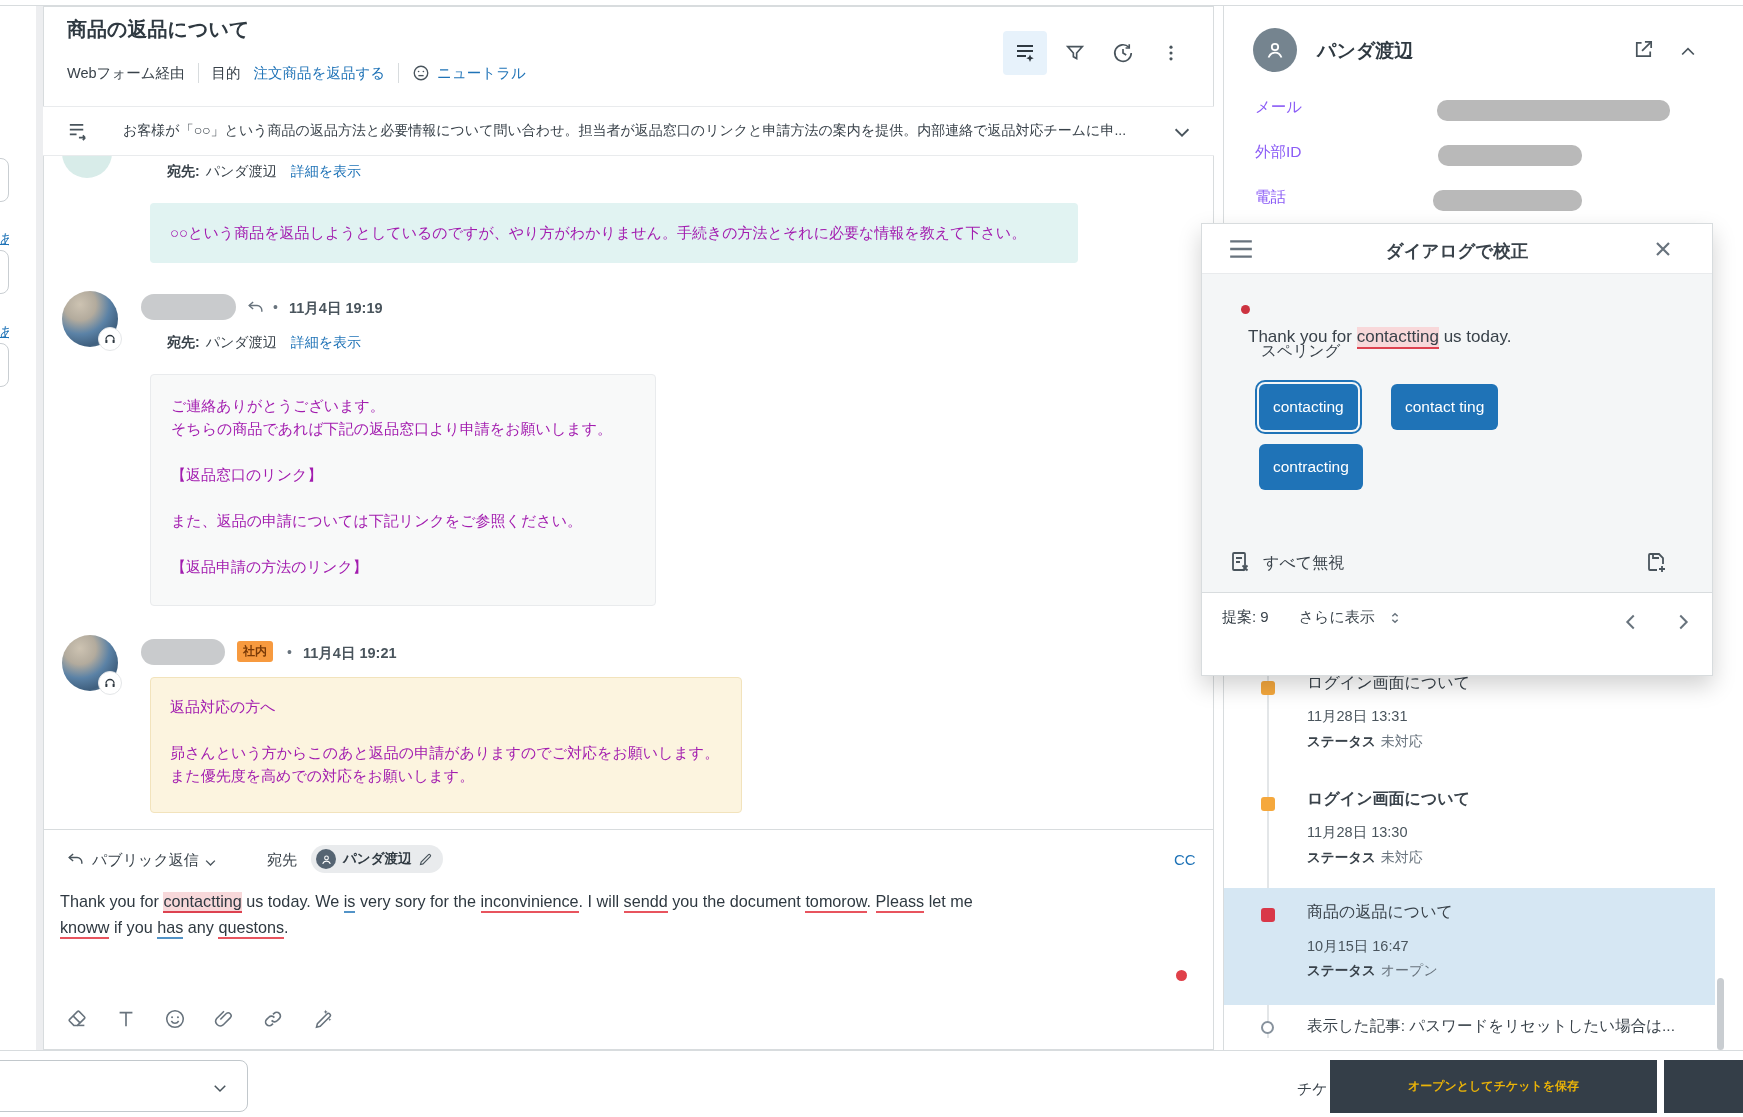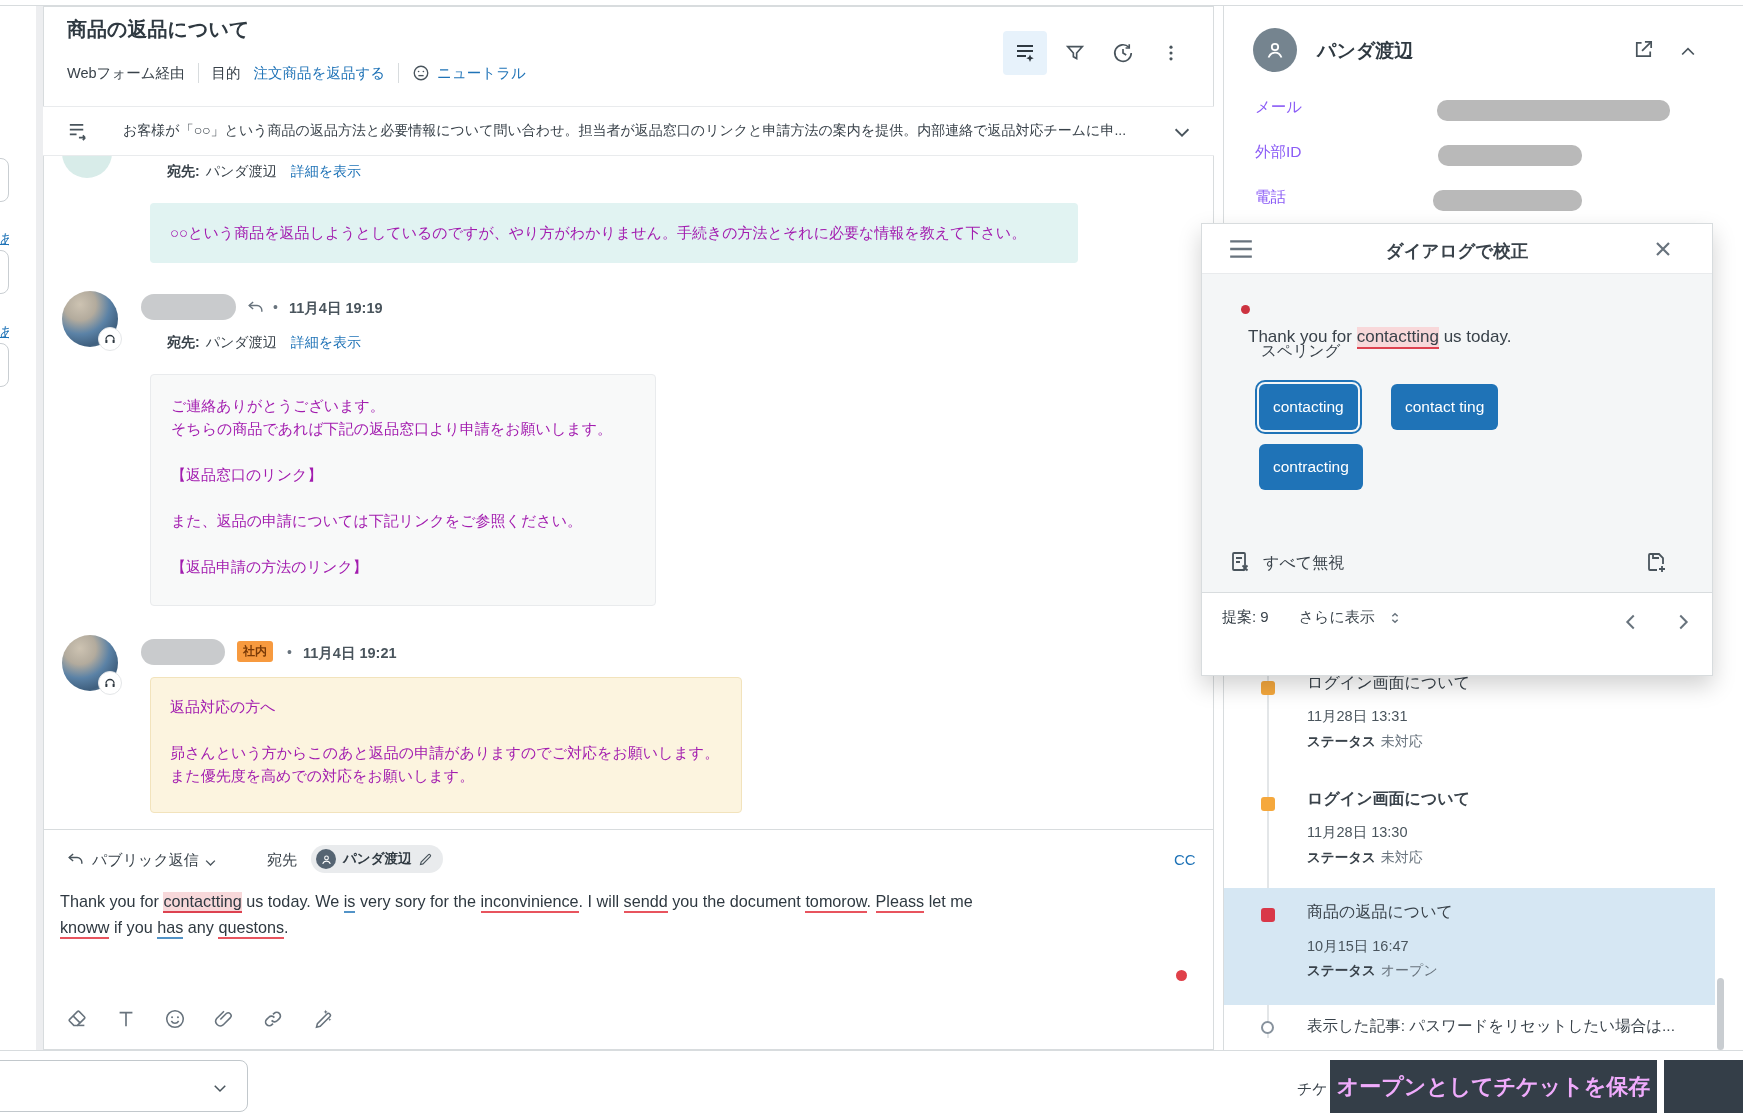--- a/index.html
+++ b/index.html
@@ -51,21 +51,21 @@
   .mark-blue { border-bottom:2.5px solid #5293C7; padding-bottom:1px; }
   .mark-highlight { background:#F8D8DA; border-bottom:2.5px solid #DD4250; padding-bottom:1px; }
   .unsent-dot { left:1176px; top:970px; width:11px; height:11px; border-radius:50%; background:#E04049; }
   .toolbar { left:66px; top:1008px; display:flex; gap:27px; align-items:center; }
   .toolbar .tb { width:22px; height:22px; }
 
   
   .footer-line { left:0; top:1050px; width:1743px; height:1px; background:#D8DCDE; }
   .footer-select { left:-10px; top:1060px; width:258px; height:52px; border:1px solid #C2C8CC; border-radius:8px; background:#fff; }
   .keep-open { left:1297px; top:1080px; font-size:15px; color:#39424A; display:flex; gap:10px; align-items:center; }
-  .save-btn { left:1330px; top:1060px; width:327px; height:53px; background:#343E48; color:#f0abfc; font-size:22px; font-weight:bold; display:flex; align-items:center; justify-content:center; }
+  .save-btn { left:1330px; top:1060px; width:327px; height:53px; background:#343E48; color:#eab308; font-size:12px; font-weight:bold; display:flex; align-items:center; justify-content:center; }
   .save-caret { left:1664px; top:1060px; width:79px; height:53px; background:#343E48; }
 
   
   .sidebar-border { left:1223px; top:6px; width:1px; height:1044px; background:#D8DCDE; }
   .user-avatar { left:1253px; top:28px; width:44px; height:44px; border-radius:50%; background:#75848F; display:flex; align-items:center; justify-content:center; }
   .user-name { left:1317px; top:38px; font-size:19px; font-weight:bold; color:#2F3941; }
   .field-label { font-size:15.5px; color:#8b5cf6; }
   .field-redact { background:#B9B9B9; border-radius:10px; height:21px; }
 
   

